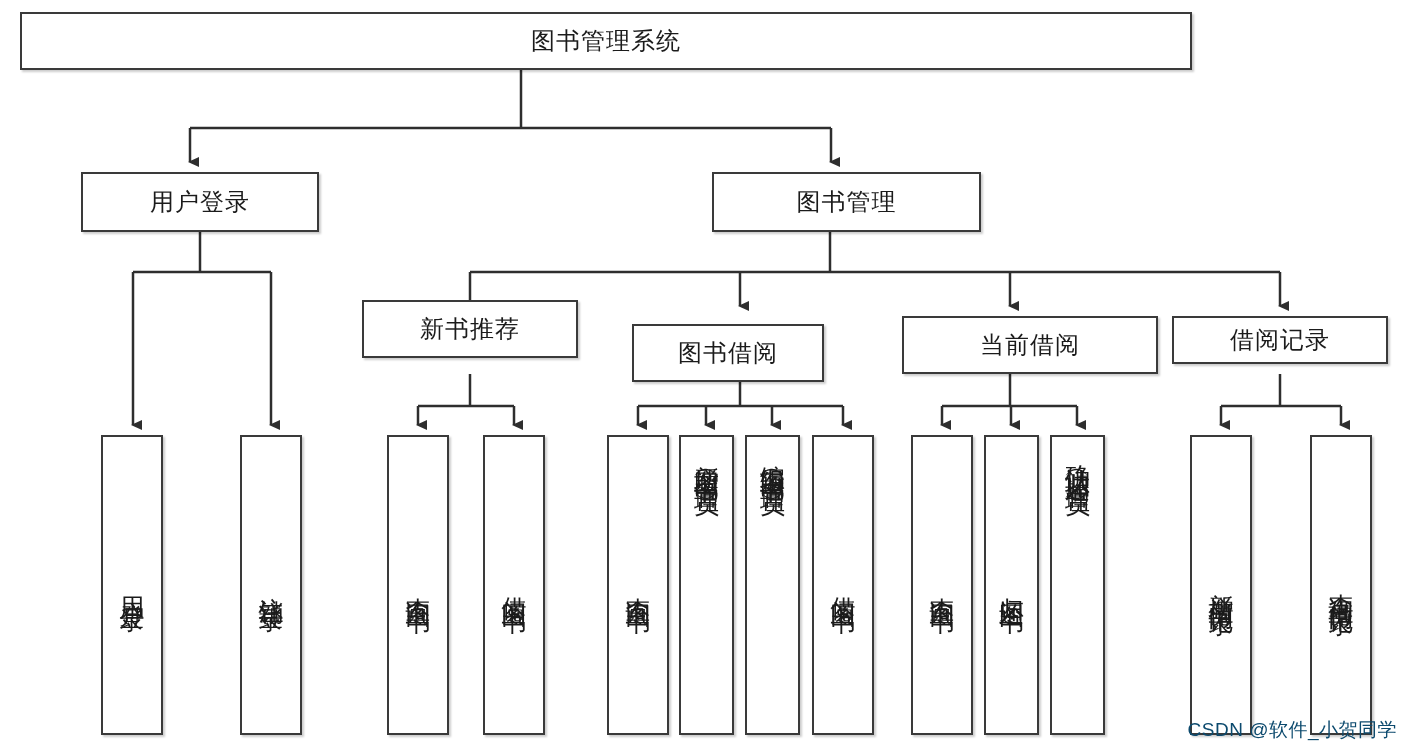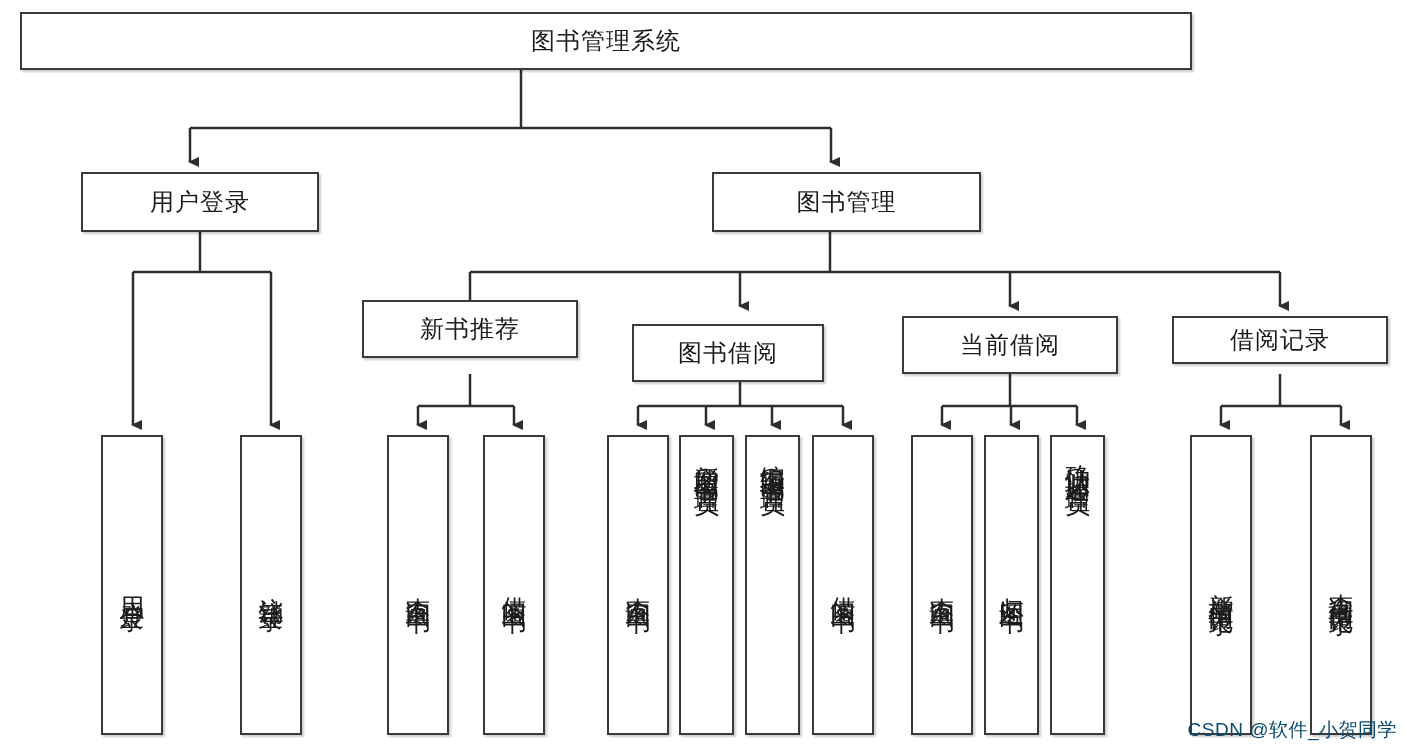--- a/index.html
+++ b/index.html
@@ -143,21 +143,21 @@
   <div class="node h" style="left:712px; top:172px; width:269px; height:60px;">
     <span class="lbl">图书管理</span>
   </div>
 
   <div class="node h" style="left:362px; top:300px; width:216px; height:58px;">
     <span class="lbl">新书推荐</span>
   </div>
   <div class="node h" style="left:632px; top:324px; width:192px; height:58px;">
     <span class="lbl">图书借阅</span>
   </div>
-  <div class="node h" style="left:902px; top:316px; width:216px; height:58px;">
+  <div class="node h" style="left:902px; top:316px; width:256px; height:58px;">
     <span class="lbl">当前借阅</span>
   </div>
   <div class="node h" style="left:1172px; top:316px; width:216px; height:48px;">
     <span class="lbl">借阅记录</span>
   </div>
 
   <div class="node v center" style="left:101px; top:435px; width:62px; height:300px;">
     <span class="lbl">用户登录</span>
   </div>
   <div class="node v center" style="left:240px; top:435px; width:62px; height:300px;">

